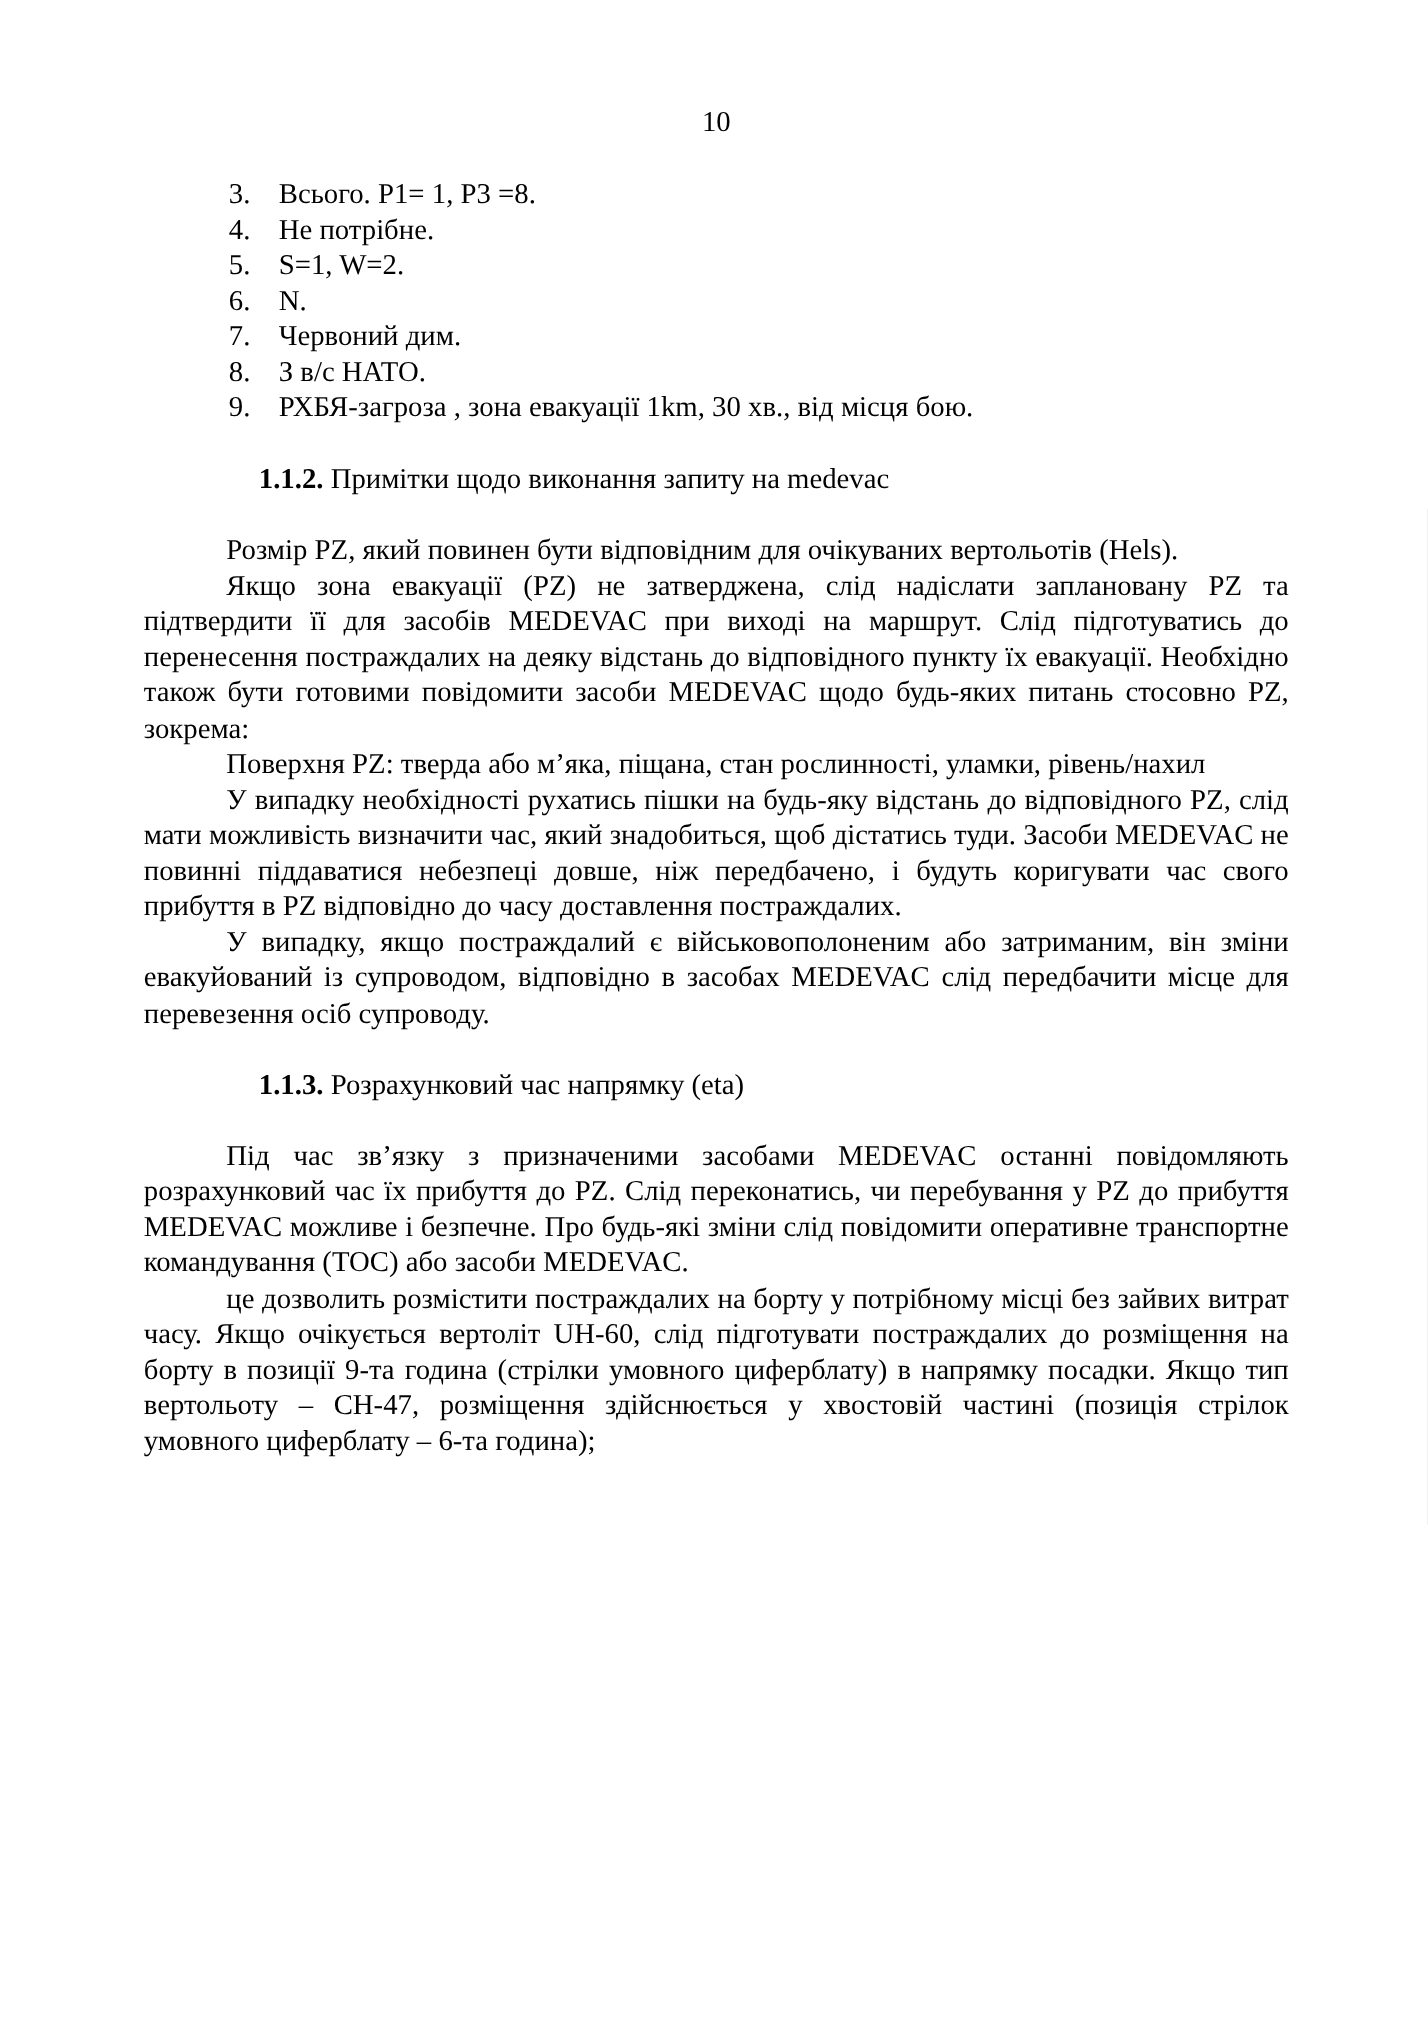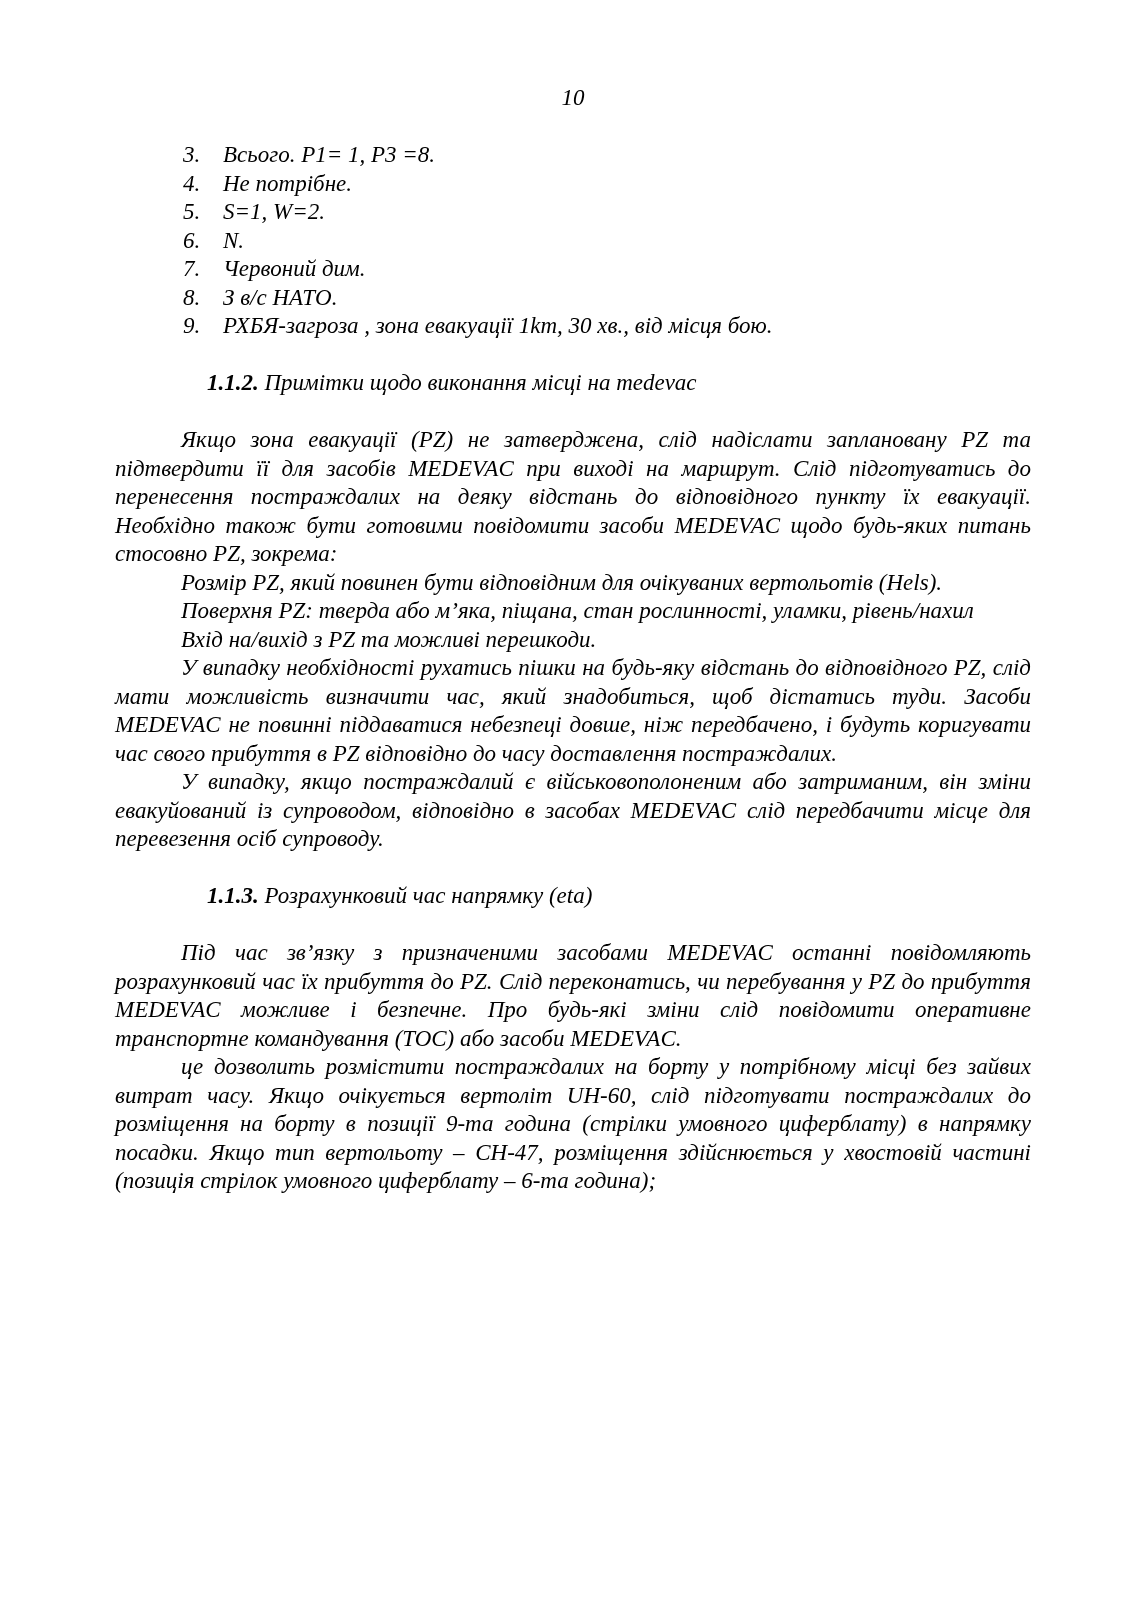--- a/index.html
+++ b/index.html
@@ -1,15 +1,15 @@
 <!DOCTYPE html>
 <html><head>
 <meta charset="utf-8">
 <style>
-  * { box-sizing: border-box; font-style: italic; }
+  * { box-sizing: border-box; }
   html, body { margin: 0; padding: 0; background: #e8e8e8; }
   .page {
     width: 1142px;
     height: 1615px;
     background: #ffffff;
     position: relative;
     margin: 0 auto;
     font-family: "Liberation Serif", serif;
     font-size: 23px;
     line-height: 28.5px;
@@ -73,26 +73,25 @@
       <div class="list-item">
         <span class="marker">8.</span>
         <span class="item-text">З в/с НАТО.</span>
       </div>
       <div class="list-item">
         <span class="marker">9.</span>
         <span class="item-text">РХБЯ-загроза , зона евакуації 1km, 30 хв., від місця бою.</span>
       </div>
     </div>
 
-    <p class="heading"><b>1.1.2.</b><span> Примітки щодо виконання місці на medevac</span></p>
+    <p class="heading"><b>1.1.2.</b><span> Примітки щодо виконання запиту на medevac</span></p>
 
+    <p class="para">Розмір PZ, який повинен бути відповідним для очікуваних вертольотів (Hels).</p>
     <p class="para">Якщо зона евакуації (PZ) не затверджена, слід надіслати заплановану PZ та підтвердити її для засобів MEDEVAC при виході на маршрут. Слід підготуватись до перенесення постраждалих на деяку відстань до відповідного пункту їх евакуації. Необхідно також бути готовими повідомити засоби MEDEVAC щодо будь-яких питань стосовно PZ, зокрема:</p>
-    <p class="para">Розмір PZ, який повинен бути відповідним для очікуваних вертольотів (Hels).</p>
     <p class="para">Поверхня PZ: тверда або м’яка, піщана, стан рослинності, уламки, рівень/нахил</p>
-    <p class="para">Вхід на/вихід з PZ та можливі перешкоди.</p>
     <p class="para">У випадку необхідності рухатись пішки на будь-яку відстань до відповідного PZ, слід мати можливість визначити час, який знадобиться, щоб дістатись туди. Засоби MEDEVAC не повинні піддаватися небезпеці довше, ніж передбачено, і будуть коригувати час свого прибуття в PZ відповідно до часу доставлення постраждалих.</p>
     <p class="para">У випадку, якщо постраждалий є військовополоненим або затриманим, він зміни евакуйований із супроводом, відповідно в засобах MEDEVAC слід передбачити місце для перевезення осіб супроводу.</p>
 
     <p class="heading"><b>1.1.3.</b><span> Розрахунковий час напрямку (eta)</span></p>
 
     <p class="para">Під час зв’язку з призначеними засобами MEDEVAC останні повідомляють розрахунковий час їх прибуття до PZ. Слід переконатись, чи перебування у PZ до прибуття MEDEVAC можливе і безпечне. Про будь-які зміни слід повідомити оперативне транспортне командування (TOC) або засоби MEDEVAC.</p>
 
 
     <p class="para">це дозволить розмістити постраждалих на борту у потрібному місці без зайвих витрат часу. Якщо очікується вертоліт UH-60, слід підготувати постраждалих до розміщення на борту в позиції 9-та година (стрілки умовного циферблату) в напрямку посадки. Якщо тип вертольоту – CH-47, розміщення здійснюється у хвостовій частині (позиція стрілок умовного циферблату – 6-та година);</p>
 

